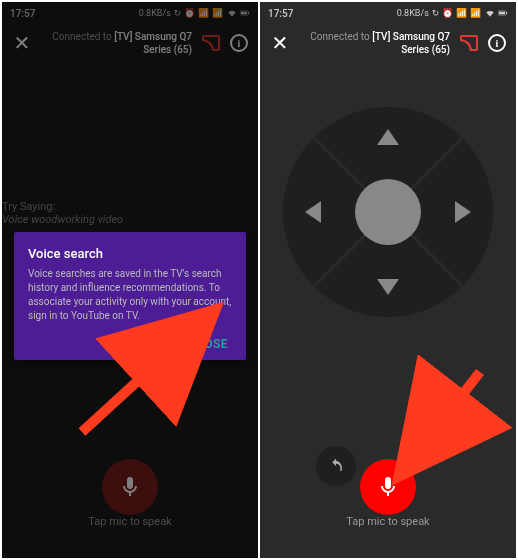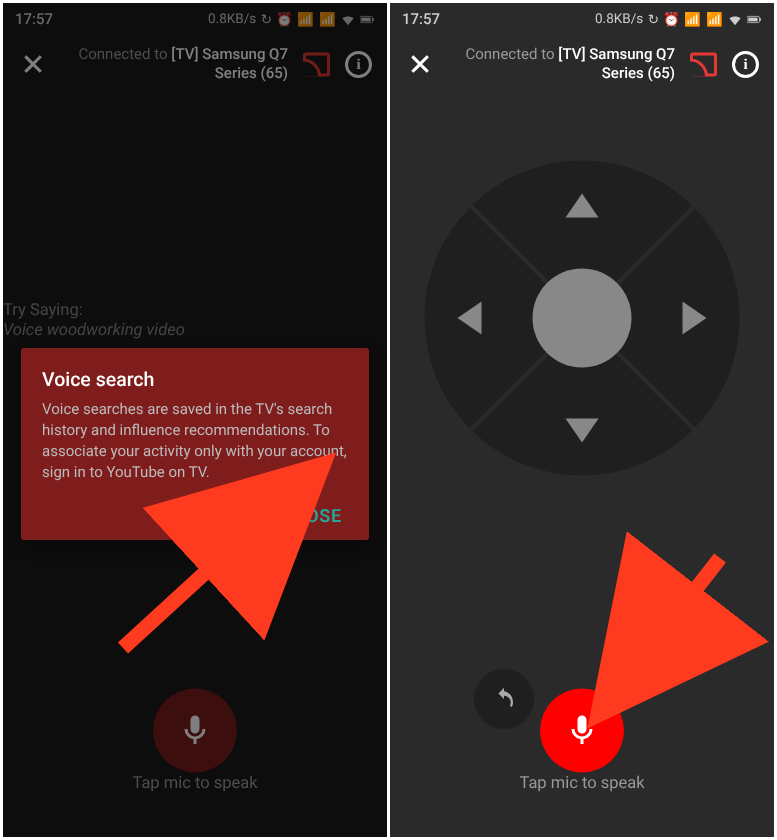--- a/index.html
+++ b/index.html
@@ -103,21 +103,21 @@
       text-align: left;
       color: #888;
       font-size: 11px;
     }
     .try-area .eg { font-style: italic; }
     .dialog {
       position: absolute;
       top: 230px;
       left: 12px;
       right: 12px;
-      background: #7f1d1d;
+      background: #4c1d95;
       border-radius: 2px;
       padding: 14px 14px 8px 14px;
       color: #ddd;
       box-shadow: 0 4px 10px rgba(0,0,0,0.4);
       z-index: 10;
     }
     .dialog .title { color: #fff; font-size: 13px; font-weight: 500; margin-bottom: 6px; }
     .dialog .body { font-size: 10px; line-height: 1.4; color: #bbb; }
     .dialog .actions { text-align: right; margin-top: 10px; }
     .dialog .actions .btn { color: #26a69a; font-size: 12px; font-weight: 600; letter-spacing: 0.5px; cursor: pointer; padding: 4px; }

